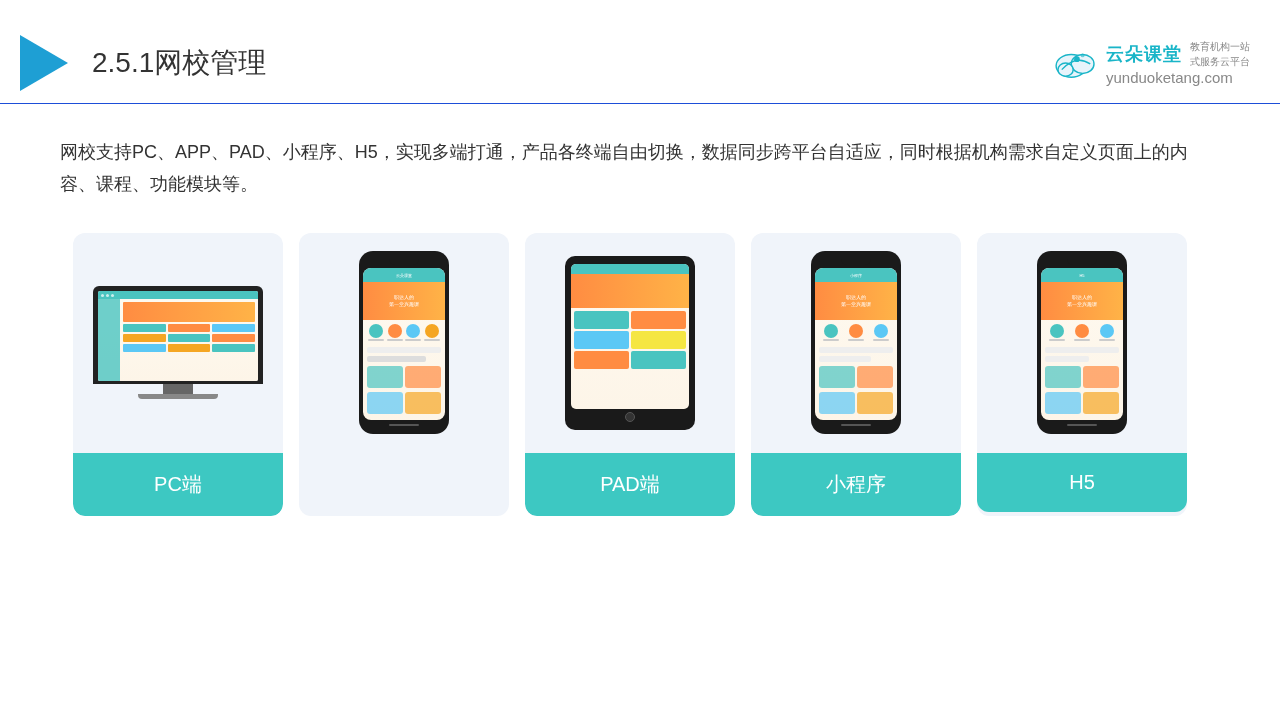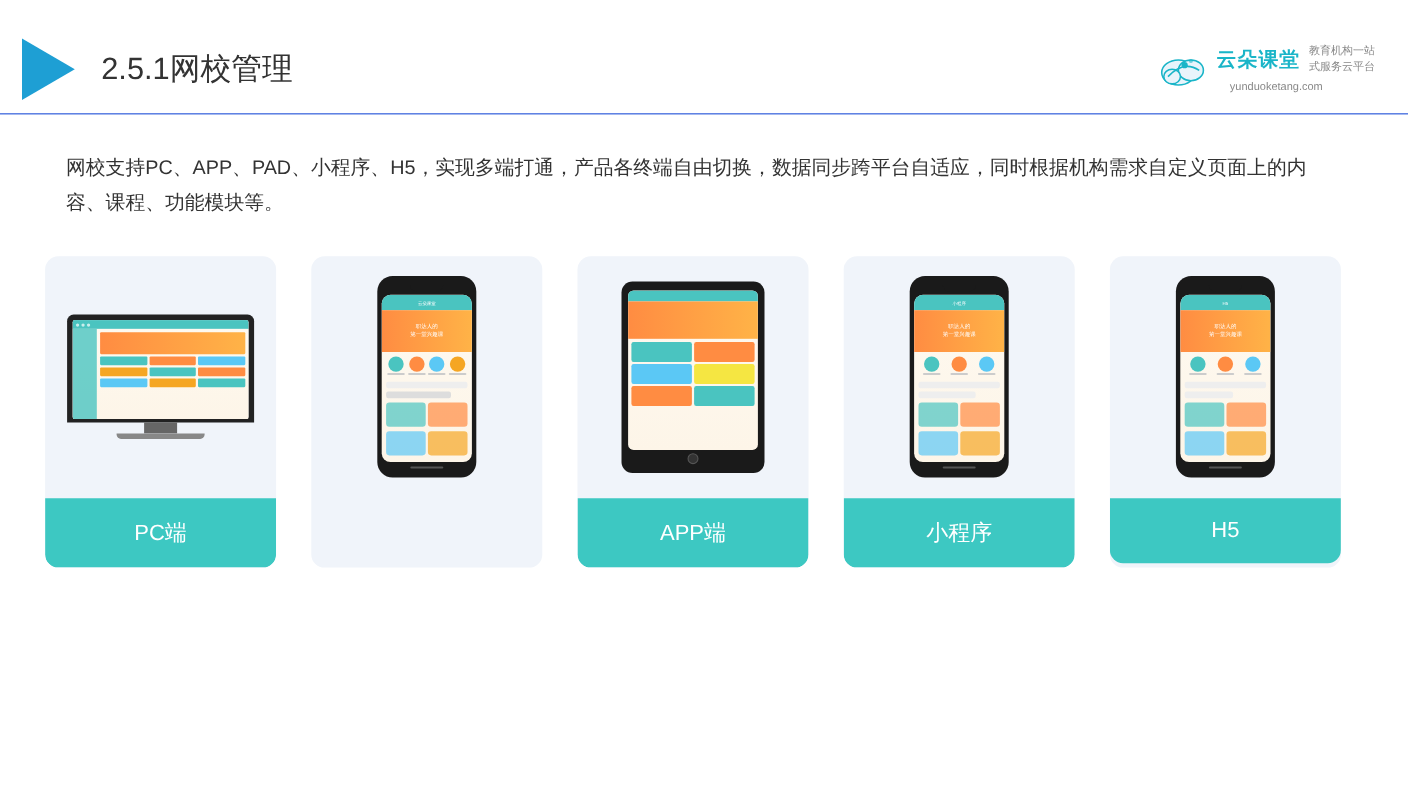--- a/index.html
+++ b/index.html
@@ -52,43 +52,42 @@
       width: 48px;
       height: 36px;
     }
     .brand-name {
       font-size: 18px;
       color: #1ab5c8;
       font-weight: bold;
       letter-spacing: 1px;
     }
     .brand-url {
-      font-size: 10px;
+      font-size: 15px;
       color: #888;
-      margin-left: 12px;
     }
     .brand-slogan {
       font-size: 10px;
       color: #888;
       margin-left: 4px;
       line-height: 1.5;
     }
 
     
     .description {
       padding: 32px 60px 16px 60px;
       font-size: 18px;
       color: #333;
       line-height: 1.8;
     }
 
     
     .cards-container {
       display: flex;
-      gap: 32px;
+      gap: 16px;
       padding: 16px 80px 0 60px;
       justify-content: center;
     }
 
     .card {
       background: #f0f4fa;
       border-radius: 12px;
       width: 210px;
       display: flex;
       flex-direction: column;
@@ -504,21 +503,21 @@
               <div class="tablet-row">
                 <div class="tablet-block tb2"></div>
                 <div class="tablet-block tb1"></div>
               </div>
             </div>
           </div>
           <div class="tablet-home-btn"></div>
         </div>
       </div>
     </div>
-    <div class="card-label">APP端</div>
+    <div class="card-label">PAD端</div>
   </div>
 
   <div class="card">
     <div class="card-image-area">
       <div class="phone-mockup mini-phone">
         <div class="phone-outer">
           <div class="phone-notch"></div>
           <div class="phone-screen">
             <div class="phone-screen-bar">
               <span style="font-size:4px;color:white;">小程序</span>

